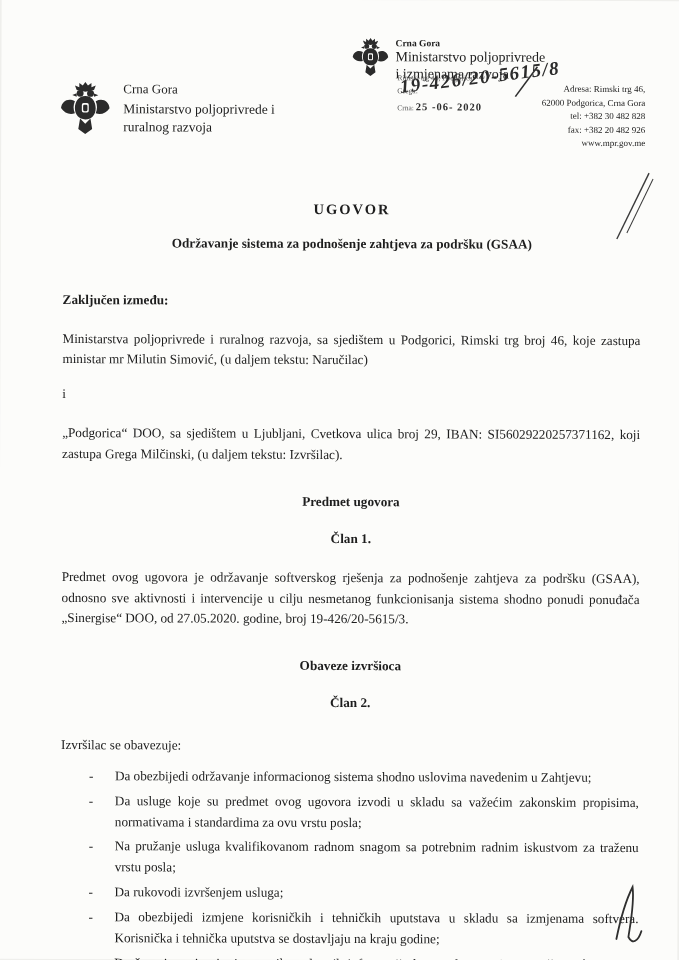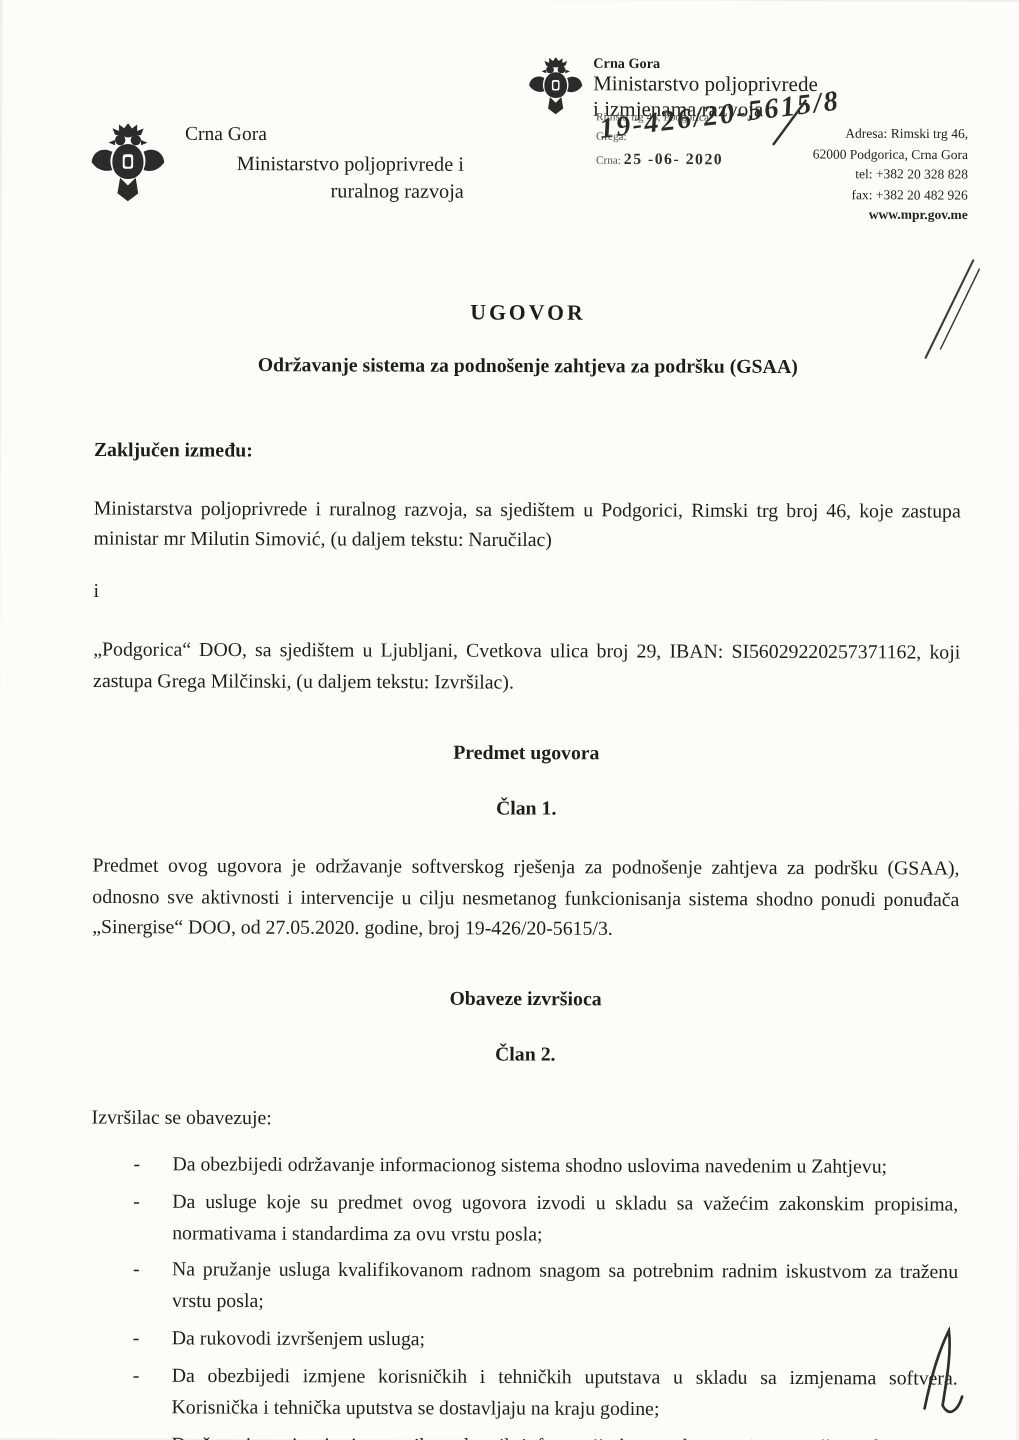--- a/index.html
+++ b/index.html
@@ -18,21 +18,21 @@
   }
 
   
   .header-left{
     position:absolute;top:80px;left:58px;
     display:flex;align-items:center;gap:12px;width:250px;
   }
   .header-left .crest{width:52px;height:58px;flex:0 0 auto;}
   .hl-text{font-size:13px;line-height:1.3;}
   .hl-country{margin-bottom:3px;}
-  .hl-ministry{font-size:13.5px;text-align:right;}
+  .hl-ministry{font-size:13.5px;}
 
   
   .header-right{
     position:absolute;top:36px;left:350px;width:294px;height:130px;
     font-size:9px;
   }
   .hr-top{display:flex;gap:6px;}
   .hr-top .crest{width:38px;height:42px;flex:0 0 auto;}
   .hr-ministry-block{line-height:1.2;padding-top:2px;}
   .hr-country{font-weight:bold;font-size:9.5px;}
@@ -50,21 +50,21 @@
     position:absolute;top:30px;left:48px;
     font-style:italic;font-weight:bold;
     font-size:19px;letter-spacing:1.5px;
     transform:rotate(-7deg);
     color:#2b2b2b;white-space:nowrap;
   }
   .hr-address{
     position:absolute;top:46px;right:0;
     text-align:right;font-size:9px;line-height:1.5;color:#222;margin-left:48px;
   }
-  .hr-website{font-weight:bold;}
+  .hr-website{font-weight:normal;}
 
   
   .content{
     position:absolute;top:198px;left:62px;width:578px;
     font-size:13.2px;line-height:1.58;
   }
   .doc-title{
     text-align:center;font-weight:bold;font-size:14.5px;letter-spacing:2px;
   }
   .doc-subtitle{
@@ -145,21 +145,21 @@
         <span>Crna:</span>
         <span class="date-stamp">25 -06- 2020</span>
       </div>
     </div>
 
     <div class="handwritten">19-426/20-5615/8</div>
 
     <div class="hr-address">
       <div>Adresa: Rimski trg 46,</div>
       <div>62000 Podgorica, Crna Gora</div>
-      <div>tel: +382 20 328 828</div>
+      <div>tel: +382 30 482 828</div>
       <div>fax: +382 20 482 926</div>
       <div class="hr-website">www.mpr.gov.me</div>
     </div>
   </div>
 
   <div class="content">
     <div class="doc-title">UGOVOR</div>
     <div class="doc-subtitle">Održavanje sistema za podnošenje zahtjeva za podršku (GSAA)</div>
 
     <div class="intro-label">Zaključen između:</div>

